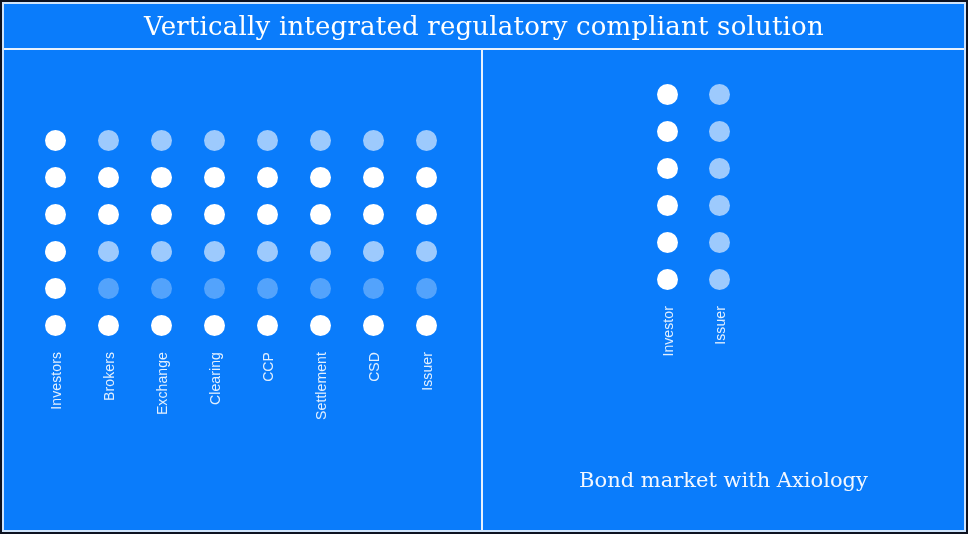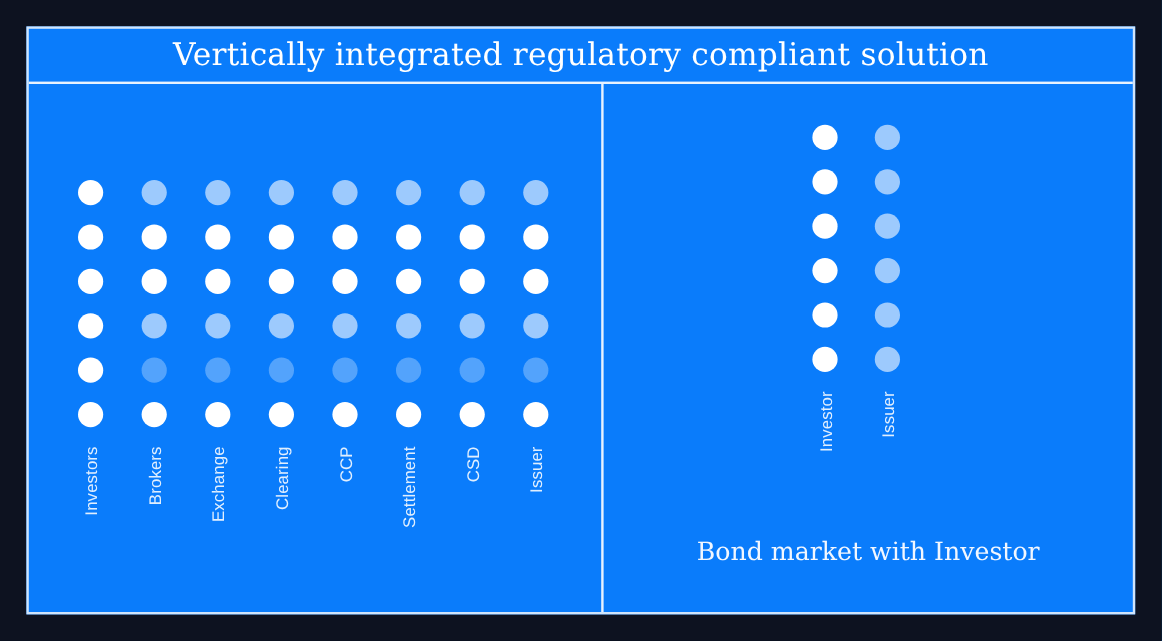--- a/index.html
+++ b/index.html
@@ -14,21 +14,21 @@
     font-family: "Liberation Sans", sans-serif;
   }
 
   
   #slide {
     position: relative;
     width: 968px;
     height: 534px;
     box-sizing: border-box;
     background: #0d1220;      
-    padding: 22px;
+    padding: 2px;
   }
   #frame {
     position: relative;
     width: 100%;
     height: 100%;
     box-sizing: border-box;
     background: #0a7cfb;      
     border: 2px solid #cfe4fb;
   }
 
@@ -337,21 +337,21 @@
             <div class="vlabel-slot" style="width: 53px;">
               <div class="vlabel">CSD</div>
             </div>
             <div class="vlabel-slot" style="width: 53px;">
               <div class="vlabel">Issuer</div>
             </div>
           </div>
       </div>
 
       <div class="panel" id="panel-right">
-        <div class="caption">Bond market with Investor</div>
+        <div class="caption">Bond market with Axiology</div>
       </div>
 
     </div>
 
     <div class="matrix" id="matrix-right">
         <div class="dot-cell" style="width: 52px;">
           <div class="dot op-100"></div>
         </div>
         <div class="dot-cell" style="width: 52px;">
           <div class="dot op-60"></div>

